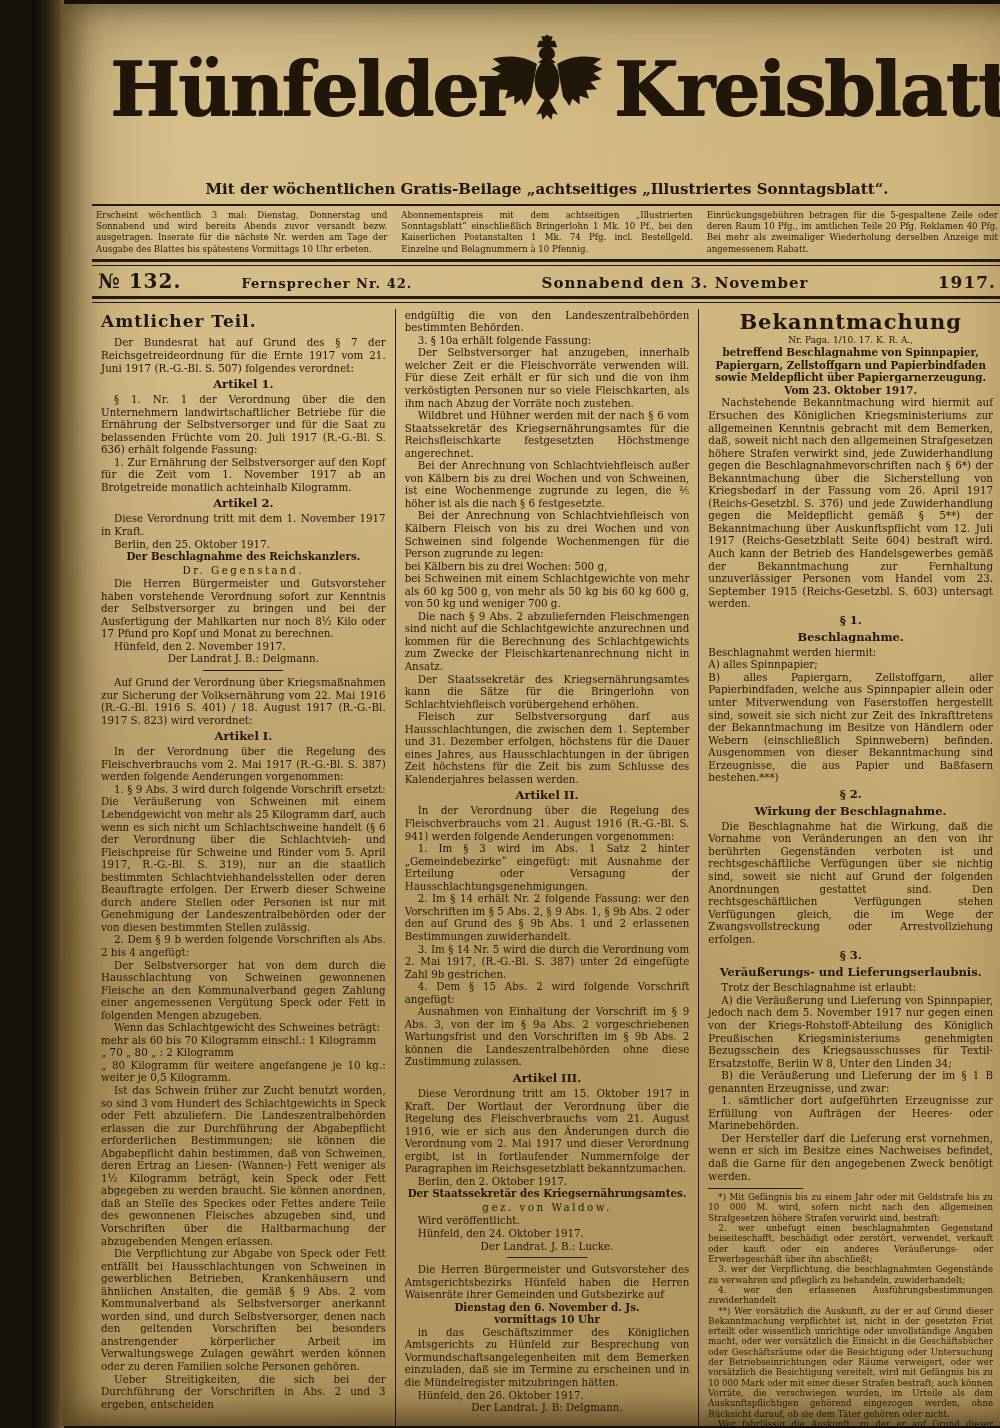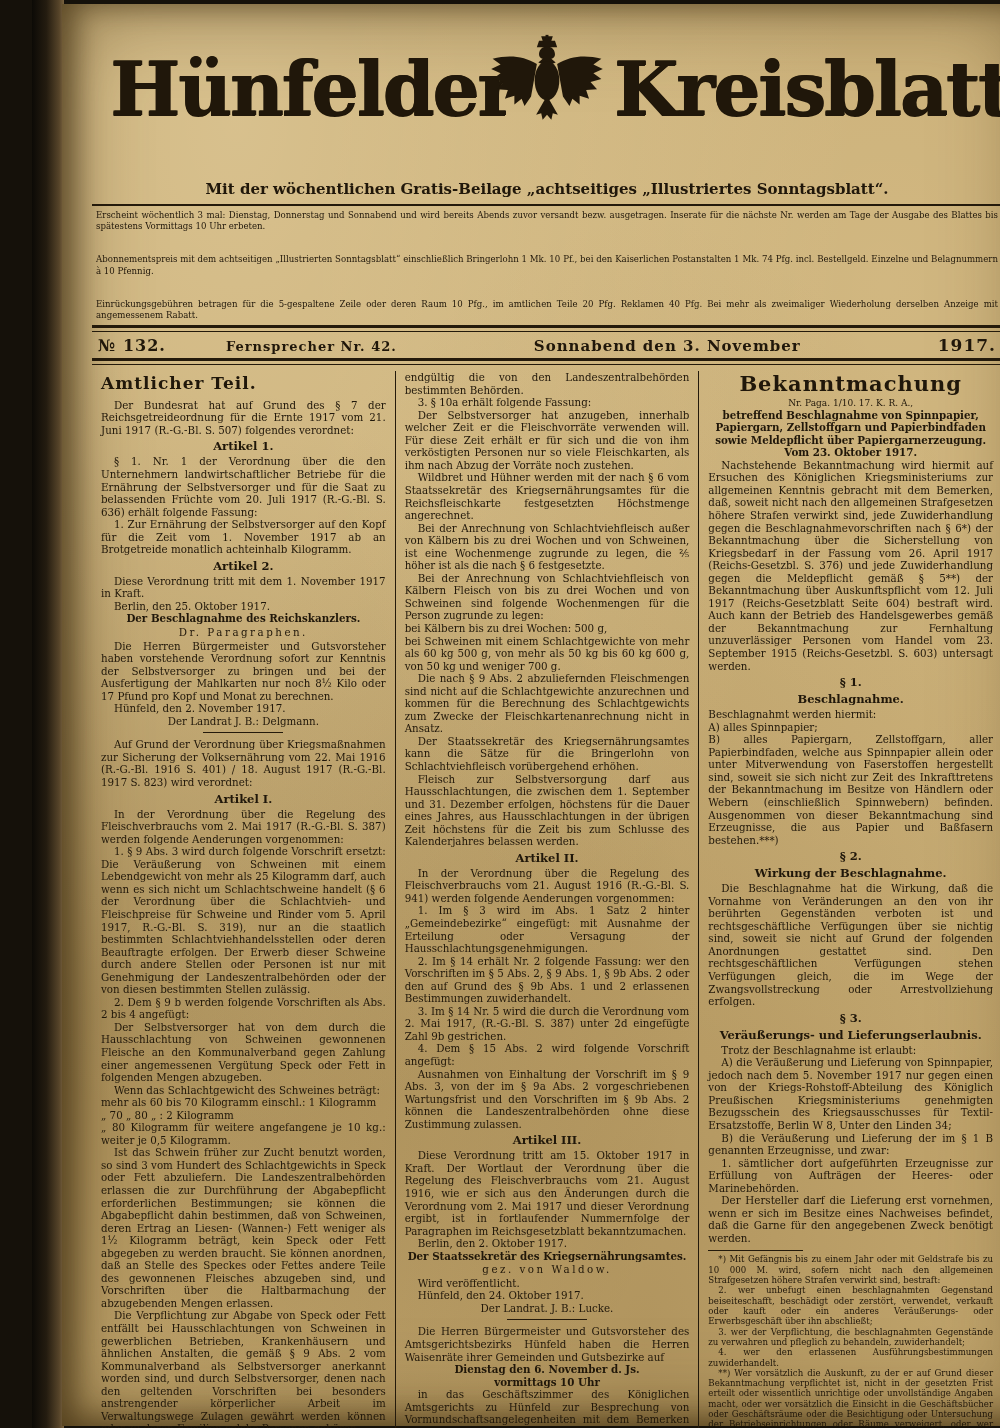--- a/index.html
+++ b/index.html
@@ -34,33 +34,33 @@
   }
   .mast-left{left:48px;}
   .mast-right{right:22px;}
   .eagle{position:absolute;left:50%;top:26px;transform:translateX(-50%);}
   .subtitle{
     text-align:center;font-weight:bold;font-size:15px;margin:0 60px 6px;
   }
   .rule{border:0;border-top:2px solid #241a0b;margin:4px 30px;}
   
   .info-row{
-    display:flex;gap:22px;margin:4px 34px 4px;
-    font-size:8.6px;line-height:1.3;text-align:justify;flex-direction:column;
+    display:flex;gap:14px;margin:4px 34px 4px;
+    font-size:8.6px;line-height:1.3;text-align:justify;
   }
   .info-cell{flex:1;}
   .double-rule{
     height:3px;margin:3px 30px;
     border-top:3px solid #241a0b;border-bottom:1px solid #241a0b;
   }
   
   .dateline{
     display:flex;align-items:baseline;margin:3px 36px;font-weight:bold;
   }
-  .dl-issue{font-size:16px;letter-spacing:1px;}
+  .dl-issue{font-size:20px;letter-spacing:1px;}
   .dl-phone{font-size:13px;margin-left:60px;letter-spacing:1px;}
   .dl-date{flex:1;text-align:center;font-size:15px;letter-spacing:1px;}
   .dl-year{font-size:17px;letter-spacing:1px;}
   
   .columns{display:flex;margin:6px 30px 0;height:1122px;overflow:hidden;}
   .col{flex:1;overflow:hidden;padding:0 9px;font-size:10.3px;line-height:1.22;text-align:justify;}
   .vrule{width:1px;background:#241a0b;margin:0;}
   .blk{margin:0;}
   .blk.p{text-indent:13px;}
   .blk.cont{text-indent:0;}
@@ -124,21 +124,21 @@
       <section class="col">
           <div class="blk h1">Amtlicher Teil.</div>
           <div class="blk p">Der Bundesrat hat auf Grund des § 7 der Reichsgetreideordnung für die Ernte 1917 vom 21. Juni 1917 (R.-G.-Bl. S. 507) folgendes verordnet:</div>
           <div class="blk h2">Artikel 1.</div>
           <div class="blk p">§ 1. Nr. 1 der Verordnung über die den Unternehmern landwirtschaftlicher Betriebe für die Ernährung der Selbstversorger und für die Saat zu belassenden Früchte vom 20. Juli 1917 (R.-G.-Bl. S. 636) erhält folgende Fassung:</div>
           <div class="blk p">1. Zur Ernährung der Selbstversorger auf den Kopf für die Zeit vom 1. November 1917 ab an Brotgetreide monatlich achteinhalb Kilogramm.</div>
           <div class="blk h2">Artikel 2.</div>
           <div class="blk p">Diese Verordnung tritt mit dem 1. November 1917 in Kraft.</div>
           <div class="blk p">Berlin, den 25. Oktober 1917.</div>
           <div class="blk centerbold">Der Beschlagnahme des Reichskanzlers.</div>
-          <div class="blk sig">Dr. Paragraphen.</div>
+          <div class="blk sig">Dr. Gegenstand.</div>
           <div class="blk p">Die Herren Bürgermeister und Gutsvorsteher haben vorstehende Verordnung sofort zur Kenntnis der Selbstversorger zu bringen und bei der Ausfertigung der Mahlkarten nur noch 8½ Kilo oder 17 Pfund pro Kopf und Monat zu berechnen.</div>
           <div class="blk p">Hünfeld, den 2. November 1917.</div>
           <div class="blk center">Der Landrat J. B.: Delgmann.</div>
           <div class="blk rule"></div>
           <div class="blk p">Auf Grund der Verordnung über Kriegsmaßnahmen zur Sicherung der Volksernährung vom 22. Mai 1916 (R.-G.-Bl. 1916 S. 401) / 18. August 1917 (R.-G.-Bl. 1917 S. 823) wird verordnet:</div>
           <div class="blk h2">Artikel I.</div>
           <div class="blk p">In der Verordnung über die Regelung des Fleischverbrauchs vom 2. Mai 1917 (R.-G.-Bl. S. 387) werden folgende Aenderungen vorgenommen:</div>
           <div class="blk p">1. § 9 Abs. 3 wird durch folgende Vorschrift ersetzt: Die Veräußerung von Schweinen mit einem Lebendgewicht von mehr als 25 Kilogramm darf, auch wenn es sich nicht um Schlachtschweine handelt (§ 6 der Verordnung über die Schlachtvieh- und Fleischpreise für Schweine und Rinder vom 5. April 1917, R.-G.-Bl. S. 319), nur an die staatlich bestimmten Schlachtviehhandelsstellen oder deren Beauftragte erfolgen. Der Erwerb dieser Schweine durch andere Stellen oder Personen ist nur mit Genehmigung der Landeszentralbehörden oder der von diesen bestimmten Stellen zulässig.</div>
           <div class="blk p">2. Dem § 9 b werden folgende Vorschriften als Abs. 2 bis 4 angefügt:</div>
           <div class="blk p">Der Selbstversorger hat von dem durch die Hausschlachtung von Schweinen gewonnenen Fleische an den Kommunalverband gegen Zahlung einer angemessenen Vergütung Speck oder Fett in folgenden Mengen abzugeben.</div>

